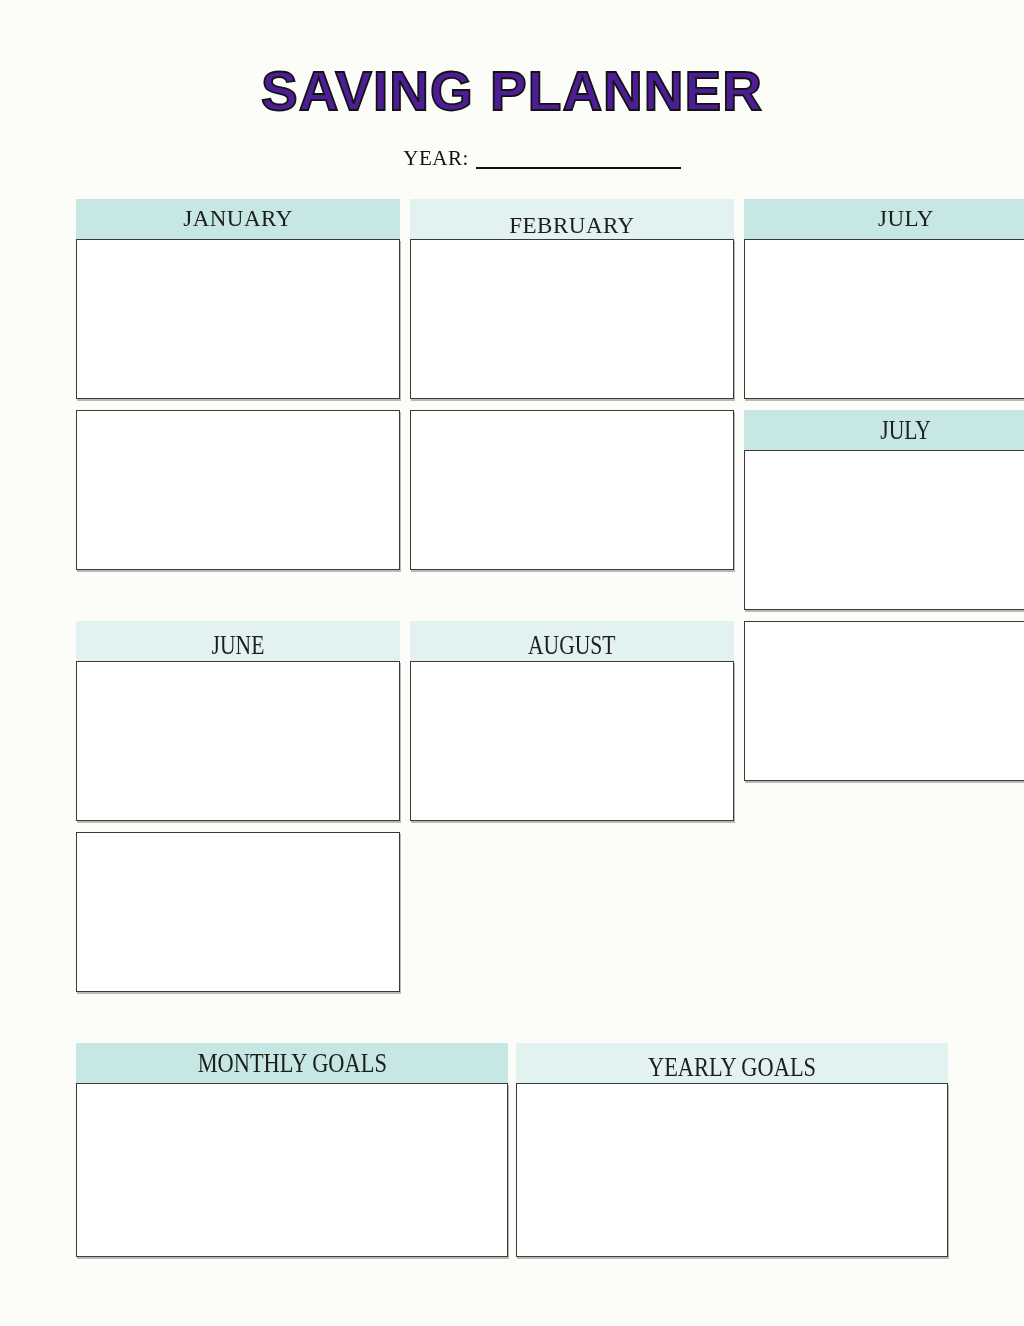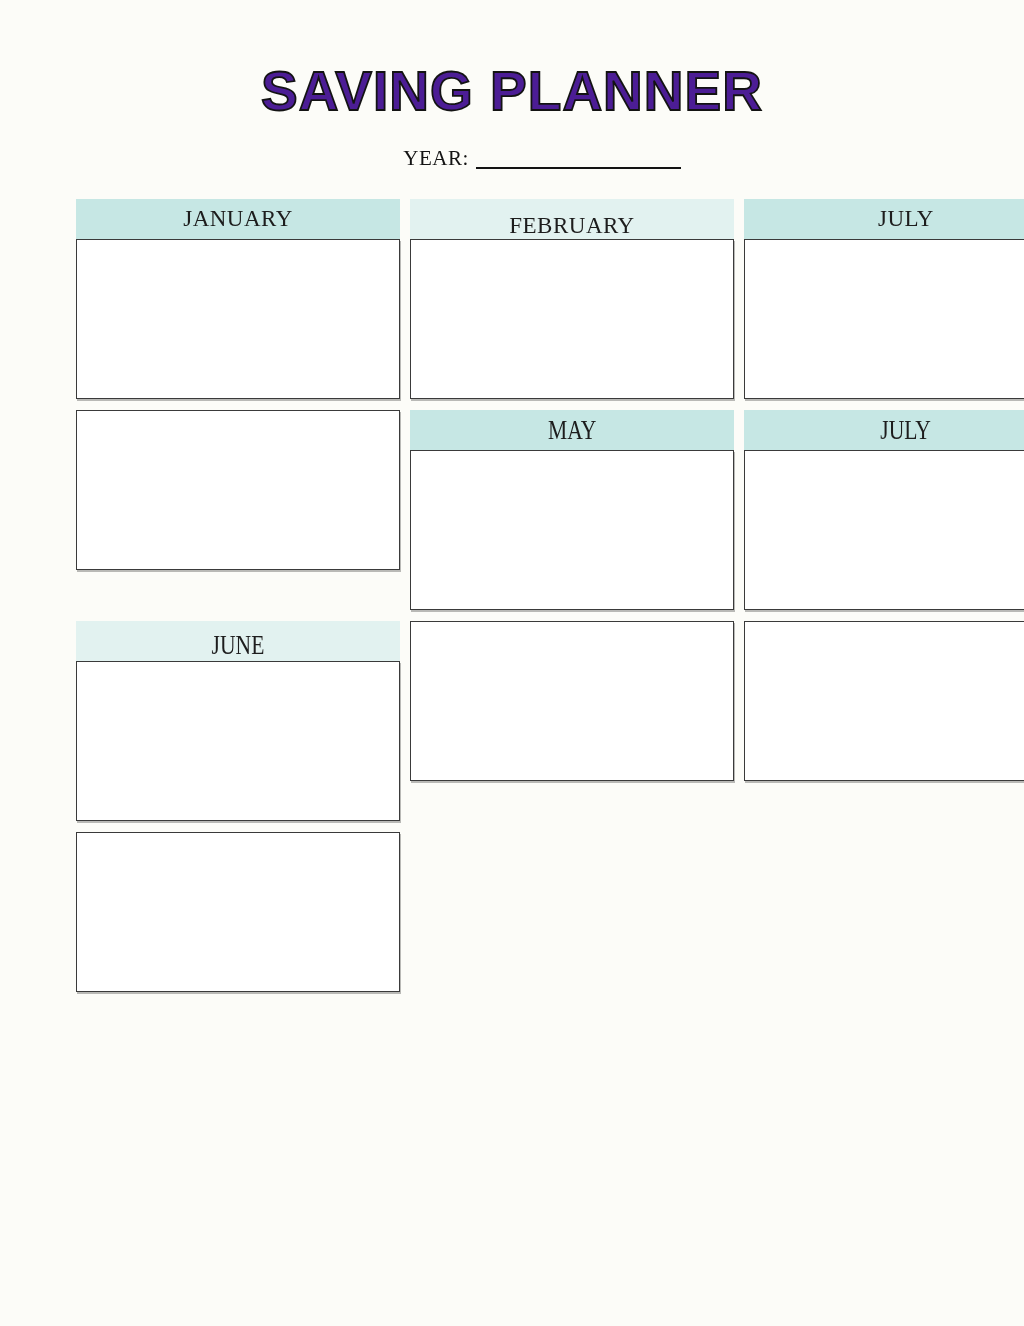--- a/index.html
+++ b/index.html
@@ -132,50 +132,67 @@
         <span class="cell-label" data-style="regular">JULY</span>
       </div>
       <div class="cell-box month-box"></div>
     </div>
 
     <div class="cell">
       <div class="cell-box month-box"></div>
     </div>
 
     <div class="cell">
-      <div class="cell-header" data-tone="dark">
-        <span class="cell-label" data-style="condensed">MAY</span>
-      </div>
       <div class="cell-box month-box"></div>
     </div>
 
     <div class="cell">
       <div class="cell-header" data-tone="dark">
         <span class="cell-label" data-style="condensed">JULY</span>
       </div>
       <div class="cell-box month-box"></div>
     </div>
 
     <div class="cell">
       <div class="cell-header" data-tone="light">
         <span class="cell-label" data-style="condensed">JUNE</span>
       </div>
       <div class="cell-box month-box"></div>
     </div>
 
     <div class="cell">
+      <div class="cell-header" data-tone="light">
+        <span class="cell-label" data-style="condensed">AUGUST</span>
+      </div>
       <div class="cell-box month-box"></div>
     </div>
 
 
     <div class="cell">
       <div class="cell-box month-box"></div>
     </div>
 
     <div class="cell">
       <div class="cell-box month-box"></div>
     </div>
 
 
   </div>
 
+  <div class="goals-grid">
+
+    <div class="cell">
+      <div class="cell-header" data-tone="dark">
+        <span class="cell-label" data-style="condensed">MONTHLY GOALS</span>
+      </div>
+      <div class="cell-box goal-box"></div>
+    </div>
+
+    <div class="cell">
+      <div class="cell-header" data-tone="light">
+        <span class="cell-label" data-style="condensed">YEARLY GOALS</span>
+      </div>
+      <div class="cell-box goal-box"></div>
+    </div>
+
+  </div>
 
 </div>
 
 </body></html>

